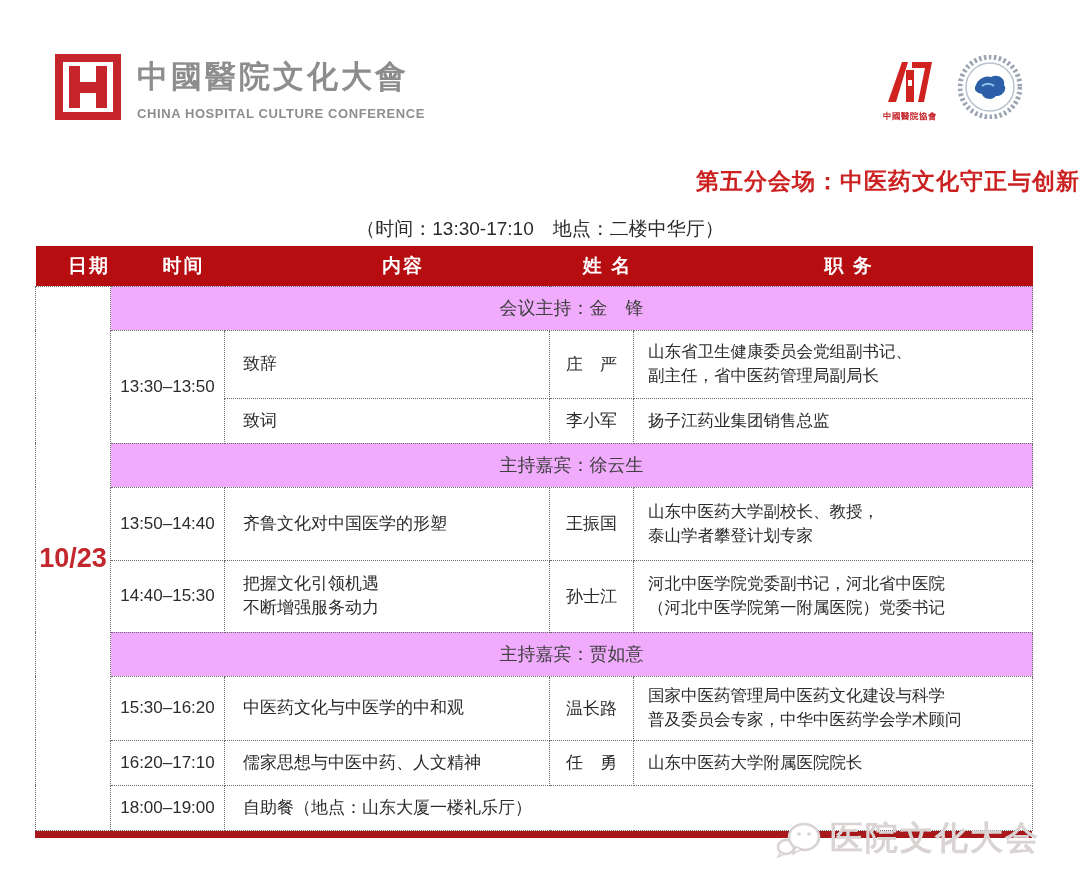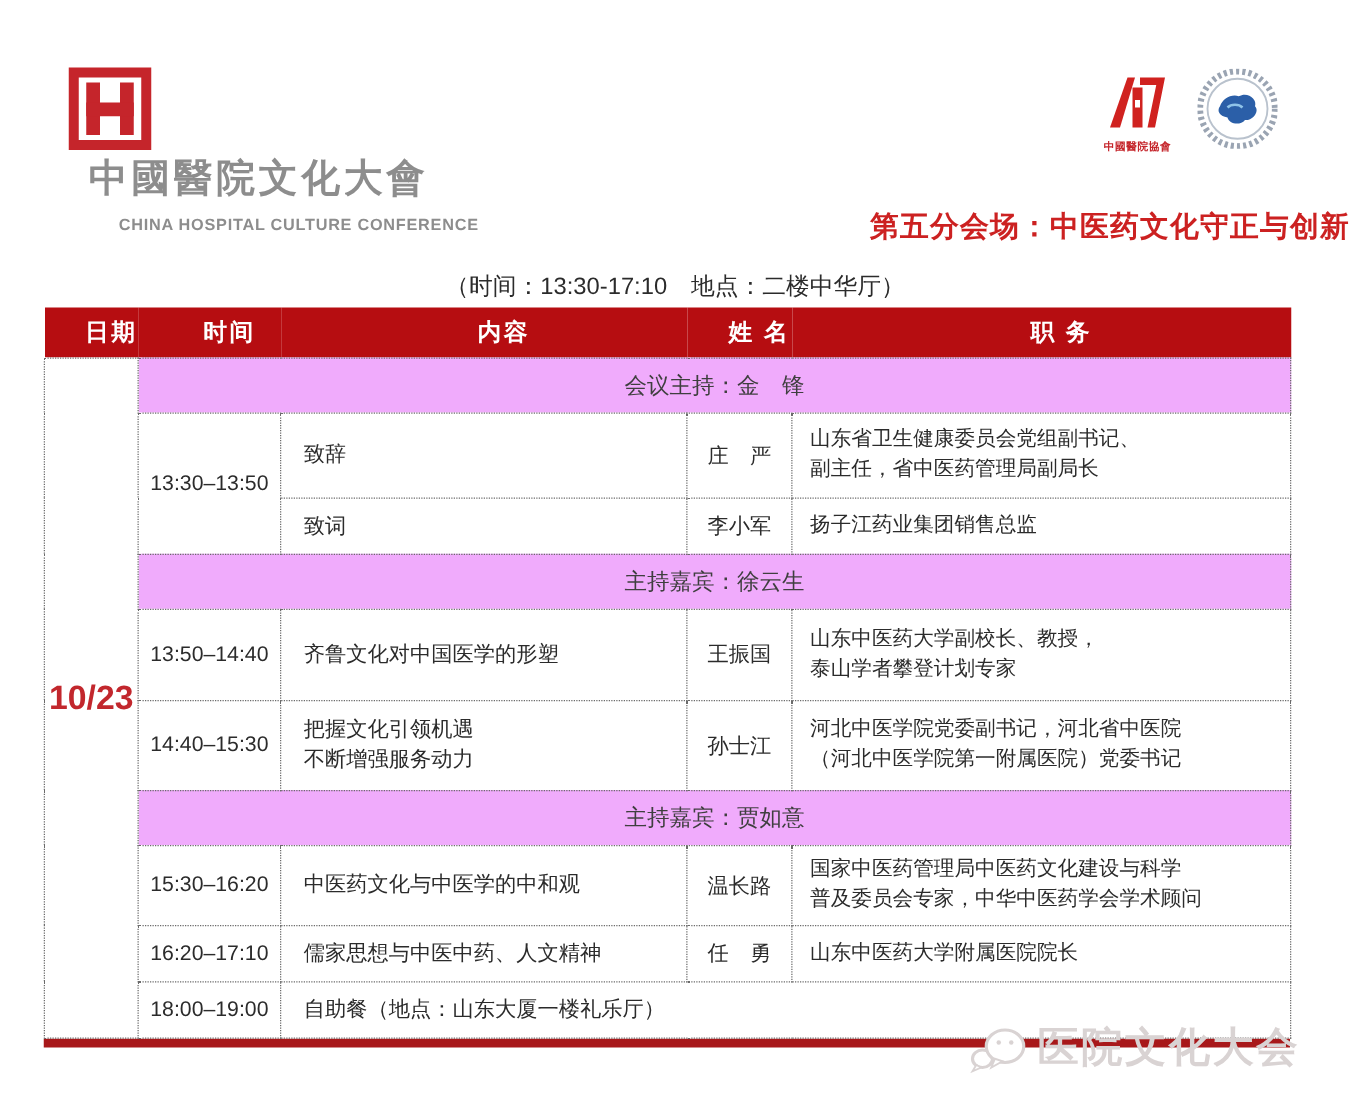--- a/index.html
+++ b/index.html
@@ -5,34 +5,34 @@
   * { margin: 0; padding: 0; box-sizing: border-box; }
   html, body { background: #ffffff; }
   body {
     font-family: "Liberation Sans", "DejaVu Sans", sans-serif;
     width: 1080px; height: 886px; position: relative; overflow: hidden;
     color: #2b2b2b;
   }
   .page { position: absolute; inset: 0; background: #fff; }
 
   
-  .brand { position: absolute; left: 55px; top: 54px; display: flex; align-items: flex-start; flex-direction: column; }
+  .brand { position: absolute; left: 55px; top: 54px; display: flex; align-items: flex-start; }
   .emblem {
     width: 66px; height: 66px; border: 8px solid #c5252b; position: relative; background: #fff;
   }
   .emblem .bar-v { position: absolute; top: 4px; bottom: 4px; width: 11px; background: #c5252b; }
   .emblem .bar-v.left { left: 6px; }
   .emblem .bar-v.right { right: 6px; }
   .emblem .bar-h { position: absolute; left: 6px; right: 6px; top: 50%; height: 11px; margin-top: -5.5px; background: #c5252b; }
   .brand-text { margin-left: 16px; padding-top: 2px; }
   .brand-title {
     font-size: 31px; font-weight: bold; color: #8d8d8d; letter-spacing: 3px;
     font-family: "Liberation Serif", "DejaVu Serif", serif;
   }
-  .brand-subtitle { font-size: 13px; font-weight: bold; color: #8d8d8d; letter-spacing: 0.6px; margin-top: 8px; margin-left: 24px; }
+  .brand-subtitle { font-size: 13px; font-weight: bold; color: #8d8d8d; letter-spacing: 0.6px; margin-top: 8px; }
 
   
   .logos { position: absolute; right: 58px; top: 50px; display: flex; align-items: center; gap: 12px; }
   .assoc { width: 72px; text-align: center; padding-top: 6px; }
   .assoc-caption { font-size: 8.5px; color: #c5252b; font-weight: bold; margin-top: 3px; letter-spacing: 0.5px; white-space: nowrap; }
   .globe { width: 64px; height: 64px; }
 
   
   .session-title {
     position: absolute; left: 0; right: 0; top: 166px; text-align: right;

